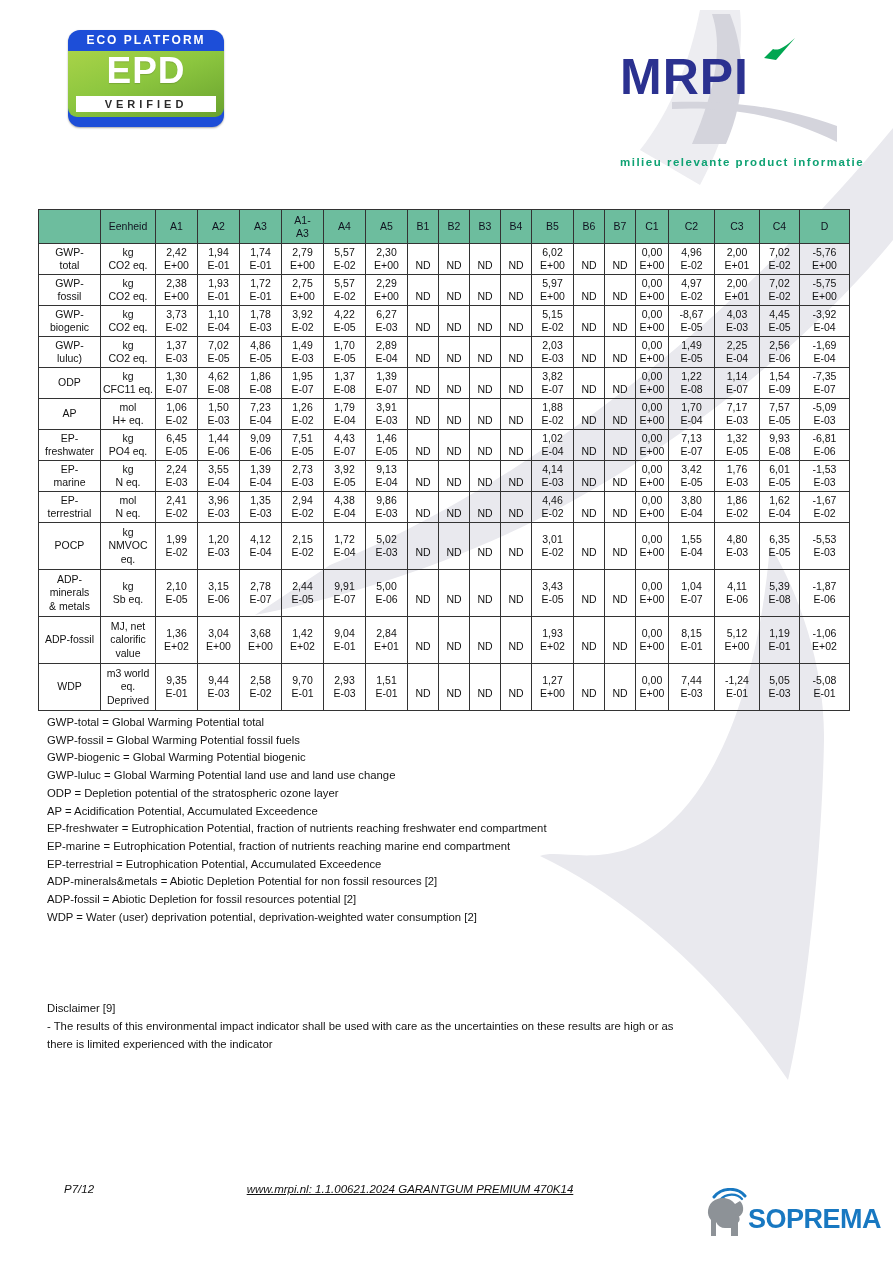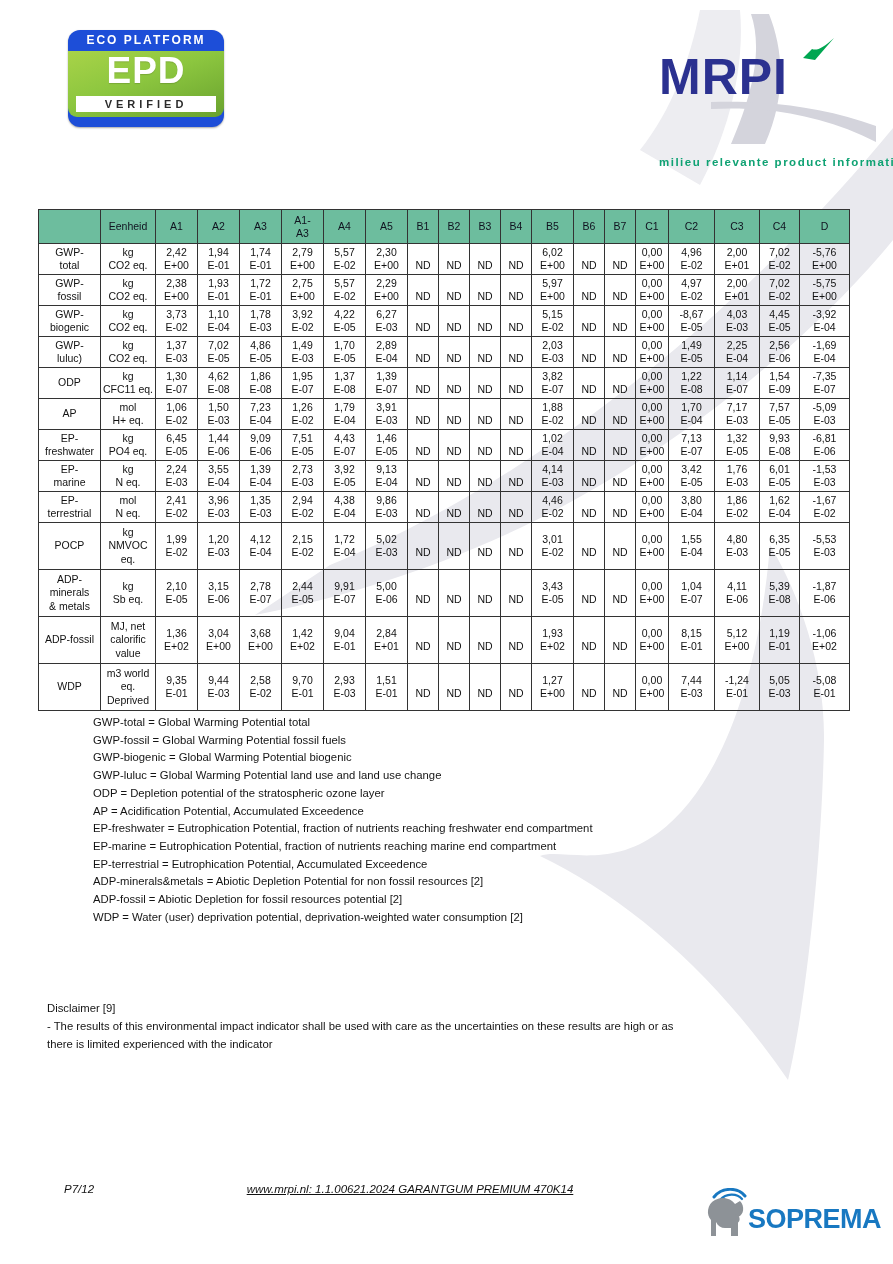--- a/index.html
+++ b/index.html
@@ -12,21 +12,21 @@
     background:#1d4ed8; border-radius:12px; box-shadow:0 1px 2px rgba(0,0,0,.35); }
   .epd-top { color:#fff; font-weight:bold; font-size:12px; letter-spacing:2px; text-align:center; padding:3px 0 4px; }
   .epd-body { background:linear-gradient(160deg,#a8d348 0%, #8cc63f 45%, #69a22e 100%);
     border-radius:0 0 9px 9px; height:66px; position:relative; text-align:center; }
   .epd-mid { color:#fff; font-weight:bold; font-size:37px; letter-spacing:1px; line-height:40px;
     text-shadow:0 1px 1px rgba(0,0,0,.15); font-family:"Liberation Sans", sans-serif; }
   .epd-bottom { position:absolute; left:8px; right:8px; bottom:5px; background:#fff; border-radius:0;
     color:#2b2b2b; font-weight:bold; font-size:11px; letter-spacing:4px; text-align:center; padding:2px 0; }
 
   
-  .mrpi-logo { position:absolute; left:651px; top:22px; width:230px; height:108px; z-index:2; }
+  .mrpi-logo { position:absolute; left:612px; top:22px; width:230px; height:108px; z-index:2; }
   .mrpi-swoosh { position:absolute; left:40px; top:-8px; width:190px; height:130px; }
   .mrpi-name { position:absolute; left:8px; top:30px; color:#2b3190; font-weight:bold; font-size:50px;
     letter-spacing:1px; line-height:50px; }
   .mrpi-check { position:absolute; left:150px; top:16px; width:34px; height:22px; }
   .mrpi-tagline { position:absolute; left:8px; top:86px; color:#0fa273; font-weight:bold; font-size:11.5px;
     letter-spacing:1.5px; white-space:nowrap;margin-top:48px; }
 
   
   .title-row { position:absolute; left:44px; top:144px; width:800px; height:44px; z-index:2; }
   .title-check { position:absolute; left:2px; top:2px; width:66px; height:40px; }
@@ -37,21 +37,21 @@
   table.impact { border-collapse:collapse; table-layout:fixed; width:811px; background:transparent; }
   table.impact th, table.impact td { border:1px solid #333333; font-size:10.5px; color:#111;
     text-align:center; vertical-align:middle; padding:1px 1px; overflow:hidden; }
   table.impact th { background:#6dbd9e; color:#10121f; font-weight:normal; height:34px; line-height:13px; }
   table.impact td { background:transparent; line-height:13.5px; }
   tr.r2 { height:31px; }
   tr.r3 { height:47px; }
   .cl { display:block; }
 
   
-  .definitions { position:absolute; left:47px; top:714px; z-index:1;margin-left:46px; }
+  .definitions { position:absolute; left:47px; top:714px; z-index:1; }
   .def-line { font-size:11.3px; color:#141414; line-height:17.7px; }
 
   
   .disclaimer { position:absolute; left:47px; top:999px; z-index:1; }
   .disclaimer div { font-size:11.3px; color:#141414; line-height:18px; }
 
   
   .footer-page { position:absolute; left:64px; top:1183px; font-size:11.5px; font-style:italic; color:#111; z-index:2; }
   .footer-link { position:absolute; left:190px; top:1183px; width:440px; text-align:center; font-size:11.5px;
     font-style:italic; color:#111; text-decoration:underline; z-index:2; cursor:pointer; }

